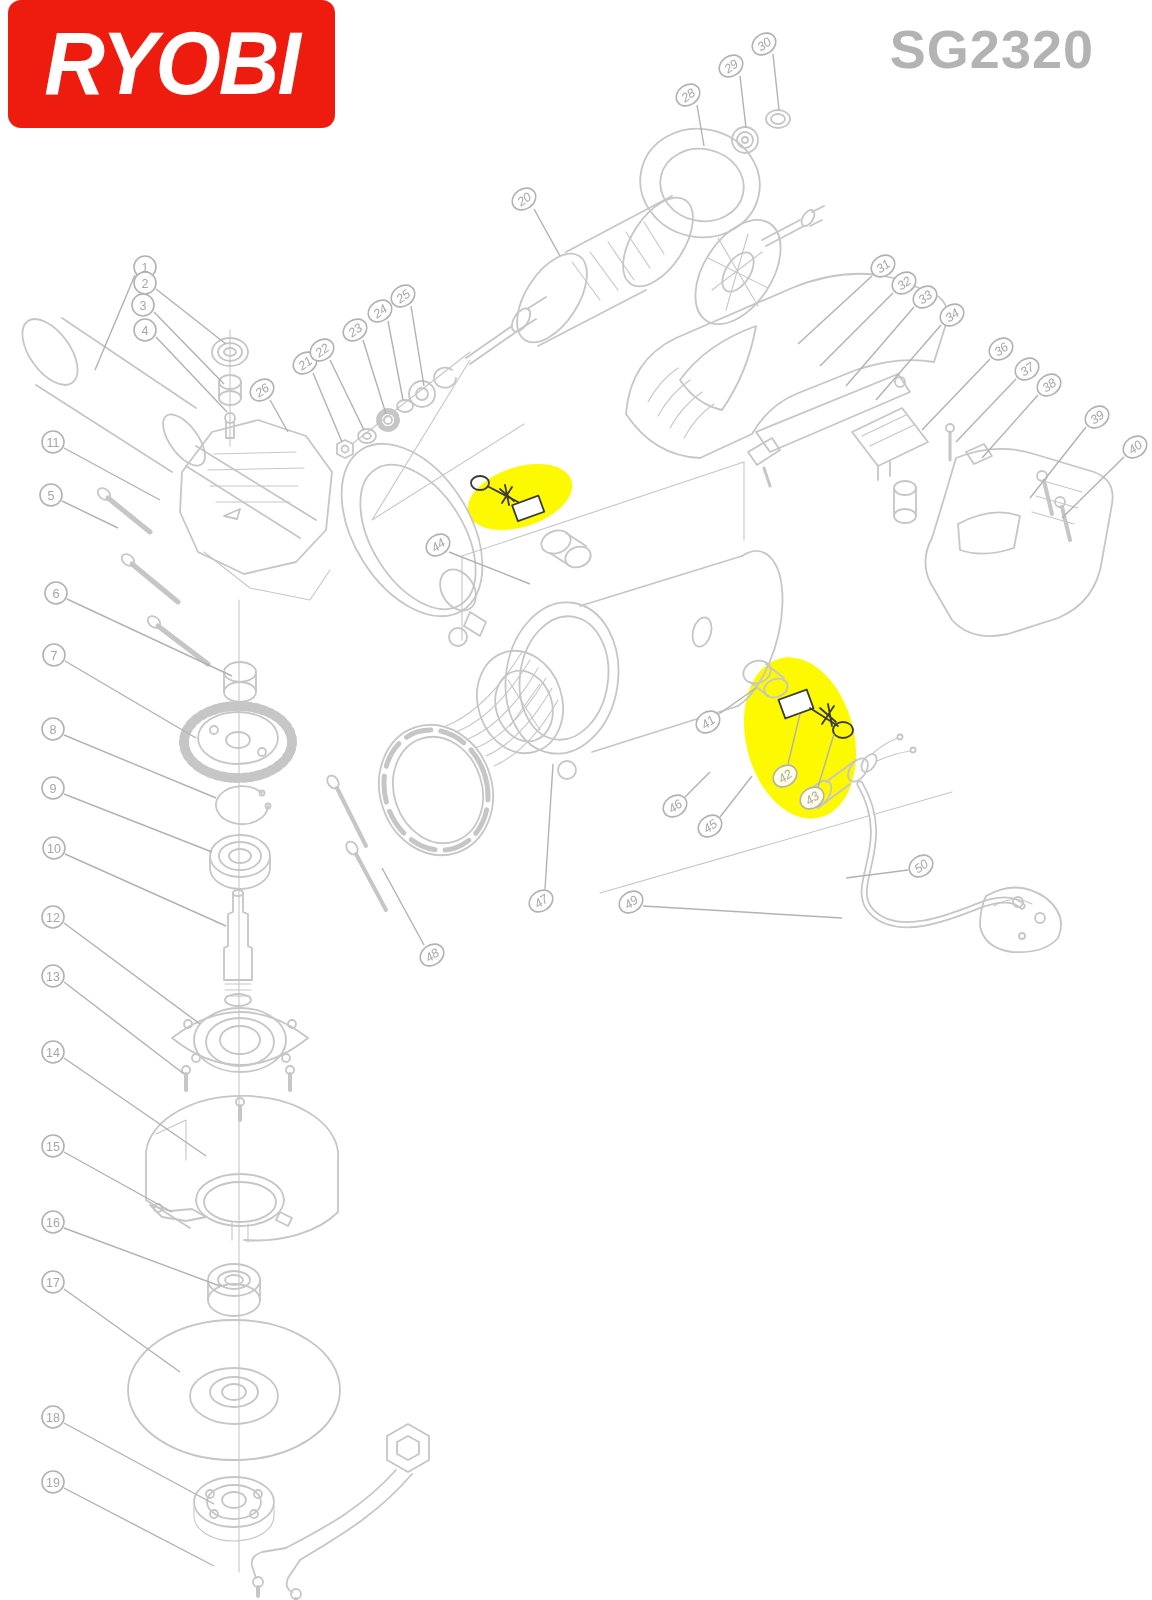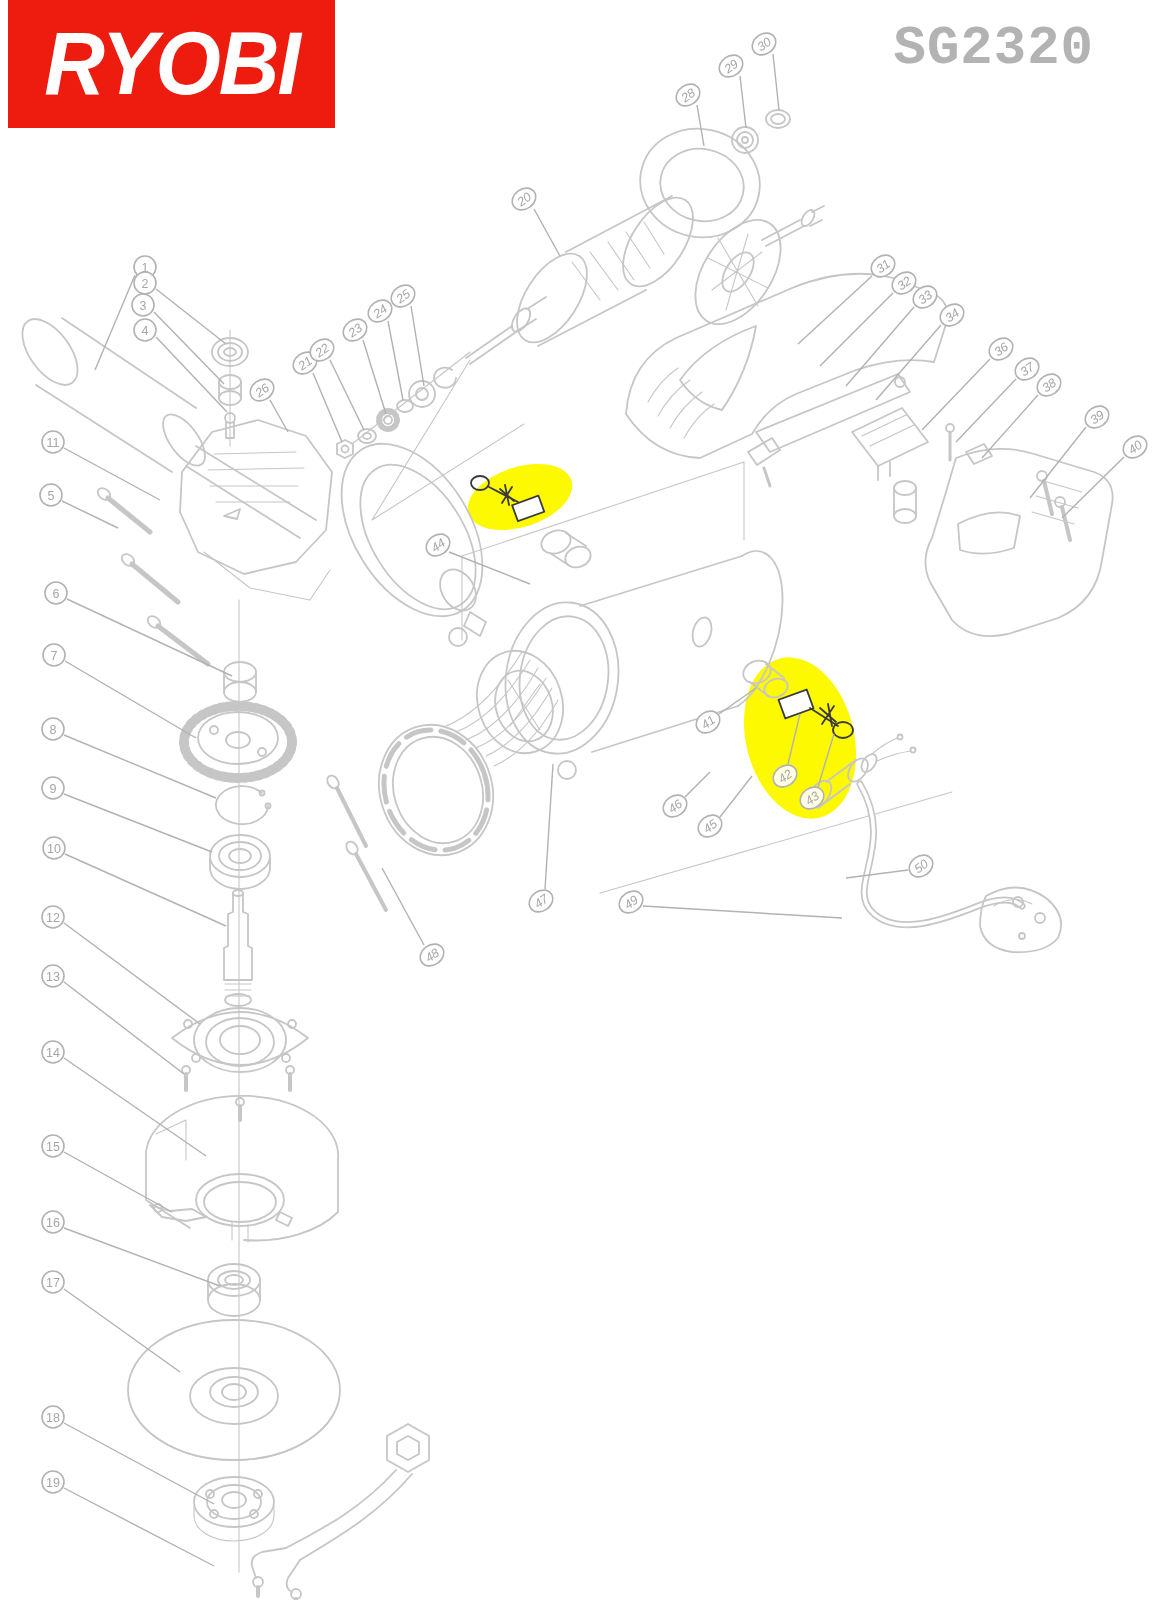--- a/index.html
+++ b/index.html
@@ -11,24 +11,24 @@
         letter-spacing:-2px;line-height:1;transform:scaleY(1.05);}
   .model{position:absolute;right:58px;top:18px;font-size:54px;font-weight:bold;
         letter-spacing:1px;}
   svg{position:absolute;left:0;top:0;}
   .art{stroke-width:1.8;fill:none;stroke-linecap:round;stroke-linejoin:round;}
   .thin{stroke-width:1.1;}
 </style>
 </head>
 <body>
 
-<div class="logo" id="logo-box" style="background: rgb(237, 28, 15);">
+<div class="logo" id="logo-box" style="background: rgb(237, 28, 15); border-radius: 13px;">
   <span class="logo-text" style="color: rgb(255, 255, 255);">RYOBI</span>
 </div>
-<div class="model" id="model-text" style="color: rgb(179, 179, 179); font-family: Liberation Mono, monospace;">SG2320</div>
+<div class="model" id="model-text" style="color: rgb(179, 179, 179);">SG2320</div>
 
 <svg id="diagram-svg" width="1152" height="1600" viewBox="0 0 1152 1600">
 
   <g id="hl-layer">
       <ellipse cx="520" cy="497" rx="54" ry="30" transform="rotate(-18 520 497)" fill="#fdf900"></ellipse>
       <ellipse cx="800" cy="738" rx="54" ry="82" transform="rotate(-14 800 738)" fill="#fdf900"></ellipse>
     </g>
 
   <g id="art-layer" class="art" stroke="#c6c6c6">
 

